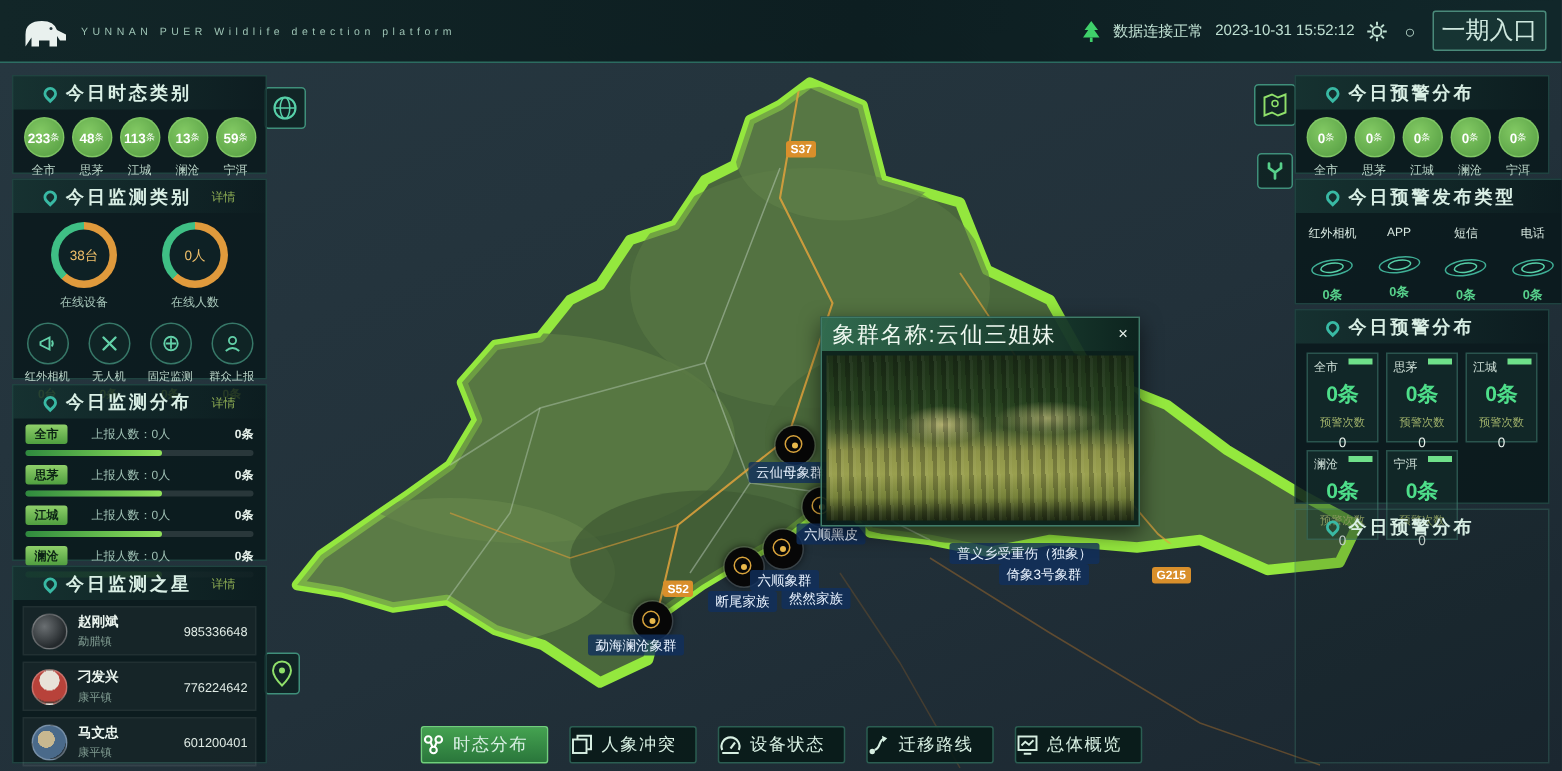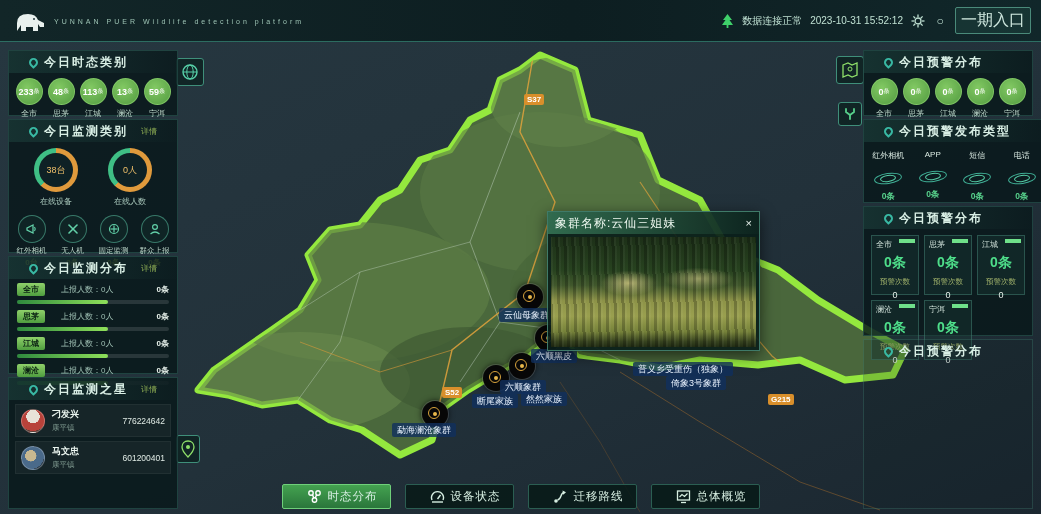--- a/index.html
+++ b/index.html
@@ -122,32 +122,32 @@
   .card-sub-label{font-size:7.5px;color:#9fb06a;}
   .card-count{font-size:9px;color:#e8f2ec;}
 
   .panel-empty{background:rgba(10,30,28,.18);border:1px solid rgba(80,160,140,.25);}
 
   
   .popup{position:absolute;left:547px;top:211px;width:213px;height:140px;z-index:30;
     background:rgba(10,30,26,.92);border:1px solid #3f7a68;box-shadow:0 4px 14px rgba(0,0,0,.6);}
   .popup-head{display:flex;align-items:center;height:22px;padding:0 7px;
     background:linear-gradient(90deg,rgba(60,130,95,.75),rgba(20,50,40,.2));}
-  .popup-title{font-size:12px;color:#eef8f0;letter-spacing:1px;}
+  .popup-title{font-size:15px;color:#eef8f0;letter-spacing:1px;}
   .popup-close{margin-left:auto;color:#e8f2ec;font-size:11px;cursor:pointer;line-height:1;}
   .popup-photo{margin:3px;height:110px;
     background-image:
       repeating-linear-gradient(88deg, rgba(0,0,0,.22) 0 3px, rgba(255,255,255,.04) 3px 5px, transparent 5px 8px),
       radial-gradient(ellipse 40px 18px at 38% 42%, rgba(210,200,130,.8), transparent 70%),
       radial-gradient(ellipse 50px 16px at 72% 38%, rgba(190,185,120,.7), transparent 70%),
       linear-gradient(180deg,#1d3018 0%,#27421f 30%,#41582c 44%,#8d9348 58%,#9aa04f 72%,#76823a 86%,#37431f 95%,#222d14 100%);}
 
   
   .toolbar{position:absolute;left:50%;transform:translateX(-50%);bottom:5px;display:flex;gap:14px;z-index:40;}
-  .tool-btn{display:flex;align-items:center;gap:6px;padding:4px 12px 4px 24px;
+  .tool-btn{display:flex;align-items:center;gap:6px;padding:4px 12px 4px 0;
     background:rgba(8,26,24,.88);border:1px solid #2b5e52;color:#d7efe2;font-size:11.5px;
     letter-spacing:1px;cursor:pointer;border-radius:2px;}
   .tool-btn.active{background:linear-gradient(180deg,#44a250,#2a763b);border-color:#6fd07a;}
   .tool-btn svg{display:block;}
 </style>
 </head>
 <body>
 
 <div class="map-area">
   <svg class="map-svg" width="1041" height="472" viewBox="0 0 1041 472">
@@ -182,21 +182,21 @@
       <polyline points="360,230 340,300 298,358" fill="none" stroke="#e8f4ee" stroke-width="1" opacity="0.3"></polyline>
 
       <polyline points="533,15 520,90 555,160 525,250 452,308 437,372" fill="none" stroke="#e0a23c" stroke-width="1.4" opacity="0.85"></polyline>
       <polyline points="640,140 700,230 772,314 830,360" fill="none" stroke="#e0a23c" stroke-width="1.2" opacity="0.7"></polyline>
       <polyline points="300,300 380,330 452,308" fill="none" stroke="#d89a38" stroke-width="1" opacity="0.6"></polyline>
     </g>
   </svg>
 
   <div class="road-badge" style="left:524px;top:52px;">S37</div>
   <div class="road-badge" style="left:442px;top:345px;">S52</div>
-  <div class="road-badge" style="left:768px;top:352px;">G215</div>
+  <div class="road-badge" style="left:768px;top:336px;">G215</div>
 
   <div class="marker" style="left:517px;top:242px;">
       <div class="marker-ring"></div>
       <div class="marker-dot"></div>
     </div>
   <div class="marker" style="left:509px;top:311px;">
       <div class="marker-ring"></div>
       <div class="marker-dot"></div>
     </div>
   <div class="marker" style="left:483px;top:323px;">
@@ -447,20 +447,28 @@
     </div>
 </div>
 
 <div class="panel" style="left:8px;top:377px;width:170px;height:132px;">
   <div class="panel-head">
       <span class="swirl"></span>
     <span class="panel-title">今日监测之星</span>
     <span class="more-link">详情</span>
     </div>
   <div class="user-row">
+    <div class="avatar a0"></div>
+    <div class="user-meta">
+        <span class="user-name">赵刚斌</span>
+        <span class="user-town">勐腊镇</span>
+      </div>
+    <span class="user-num">985336648</span>
+  </div>
+  <div class="user-row">
     <div class="avatar a1"></div>
     <div class="user-meta">
         <span class="user-name">刁发兴</span>
         <span class="user-town">康平镇</span>
       </div>
     <span class="user-num">776224642</span>
   </div>
   <div class="user-row">
     <div class="avatar a2"></div>
     <div class="user-meta">
@@ -610,20 +618,29 @@
     <svg width="15" height="15" viewBox="0 0 15 15">
         <g fill="none" stroke="#fff" stroke-width="1.4">
           <circle cx="4" cy="4" r="2.2"></circle>
           <circle cx="11" cy="4" r="2.2"></circle>
           <circle cx="7.5" cy="11" r="2.2"></circle>
           <line x1="5.5" y1="5.8" x2="6.8" y2="9"></line>
           <line x1="9.6" y1="5.8" x2="8.3" y2="9"></line>
         </g>
       </svg>
     <span>时态分布</span>
+  </button>
+  <button class="tool-btn">
+    <svg width="15" height="15" viewBox="0 0 15 15">
+        <g fill="none" stroke="#d7efe2" stroke-width="1.3">
+          <rect x="1.5" y="4" width="9" height="9"></rect>
+          <path d="M4.5 4 V1.5 H13.5 V10.5 H11"></path>
+        </g>
+      </svg>
+    <span>人象冲突</span>
   </button>
   <button class="tool-btn">
     <svg width="15" height="15" viewBox="0 0 15 15">
         <path d="M2 11 A6 6 0 1 1 13 11" fill="none" stroke="#d7efe2" stroke-width="1.4"></path>
         <line x1="7.5" y1="10" x2="10.5" y2="6" stroke="#d7efe2" stroke-width="1.4"></line>
         <line x1="2" y1="13" x2="13" y2="13" stroke="#d7efe2" stroke-width="1.4"></line>
       </svg>
     <span>设备状态</span>
   </button>
   <button class="tool-btn">

